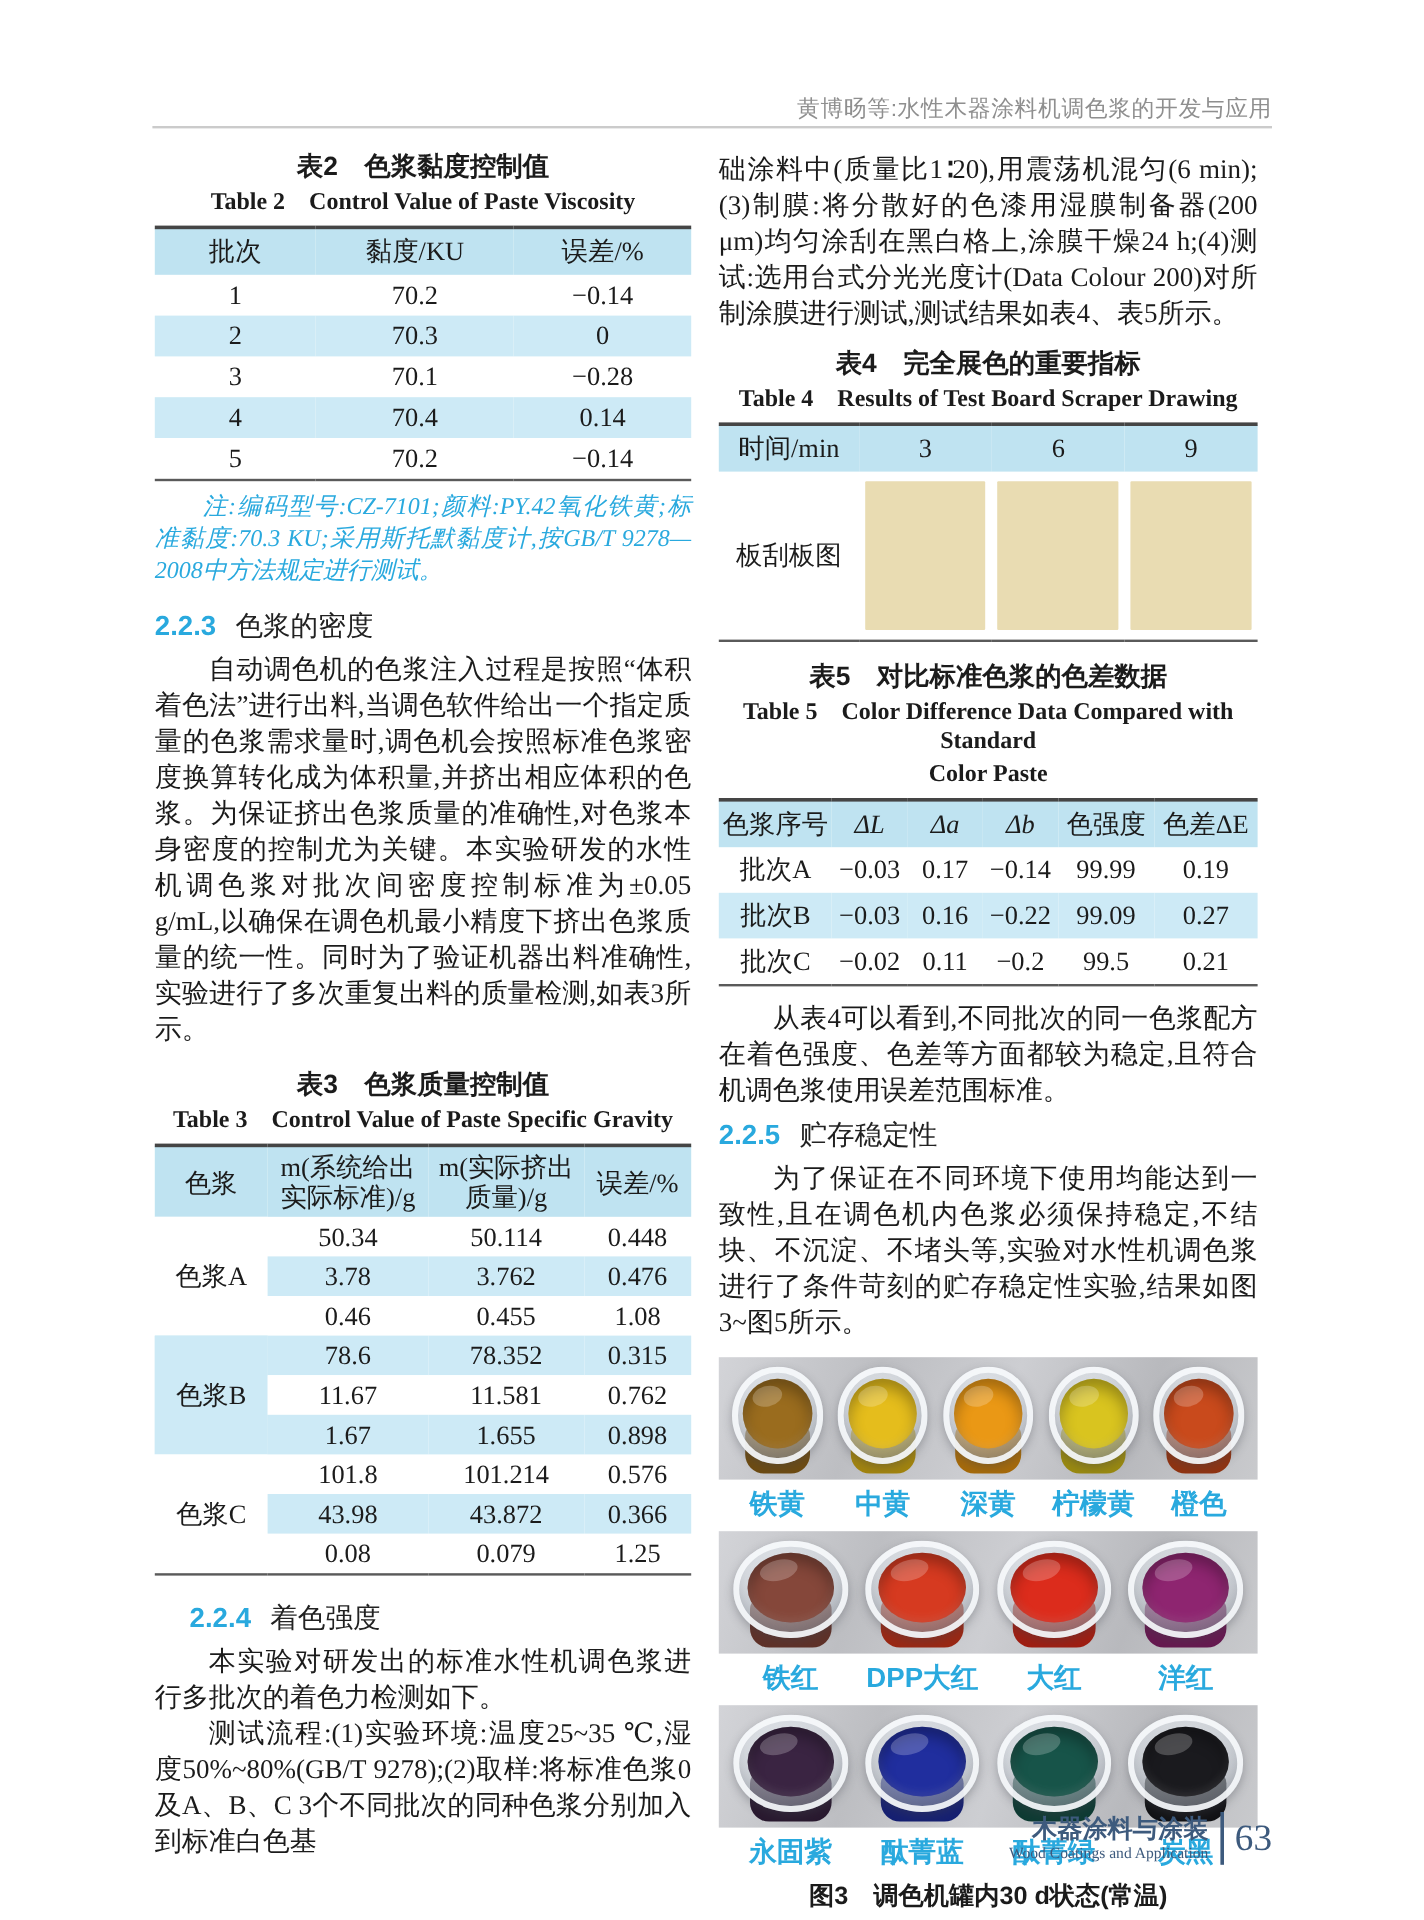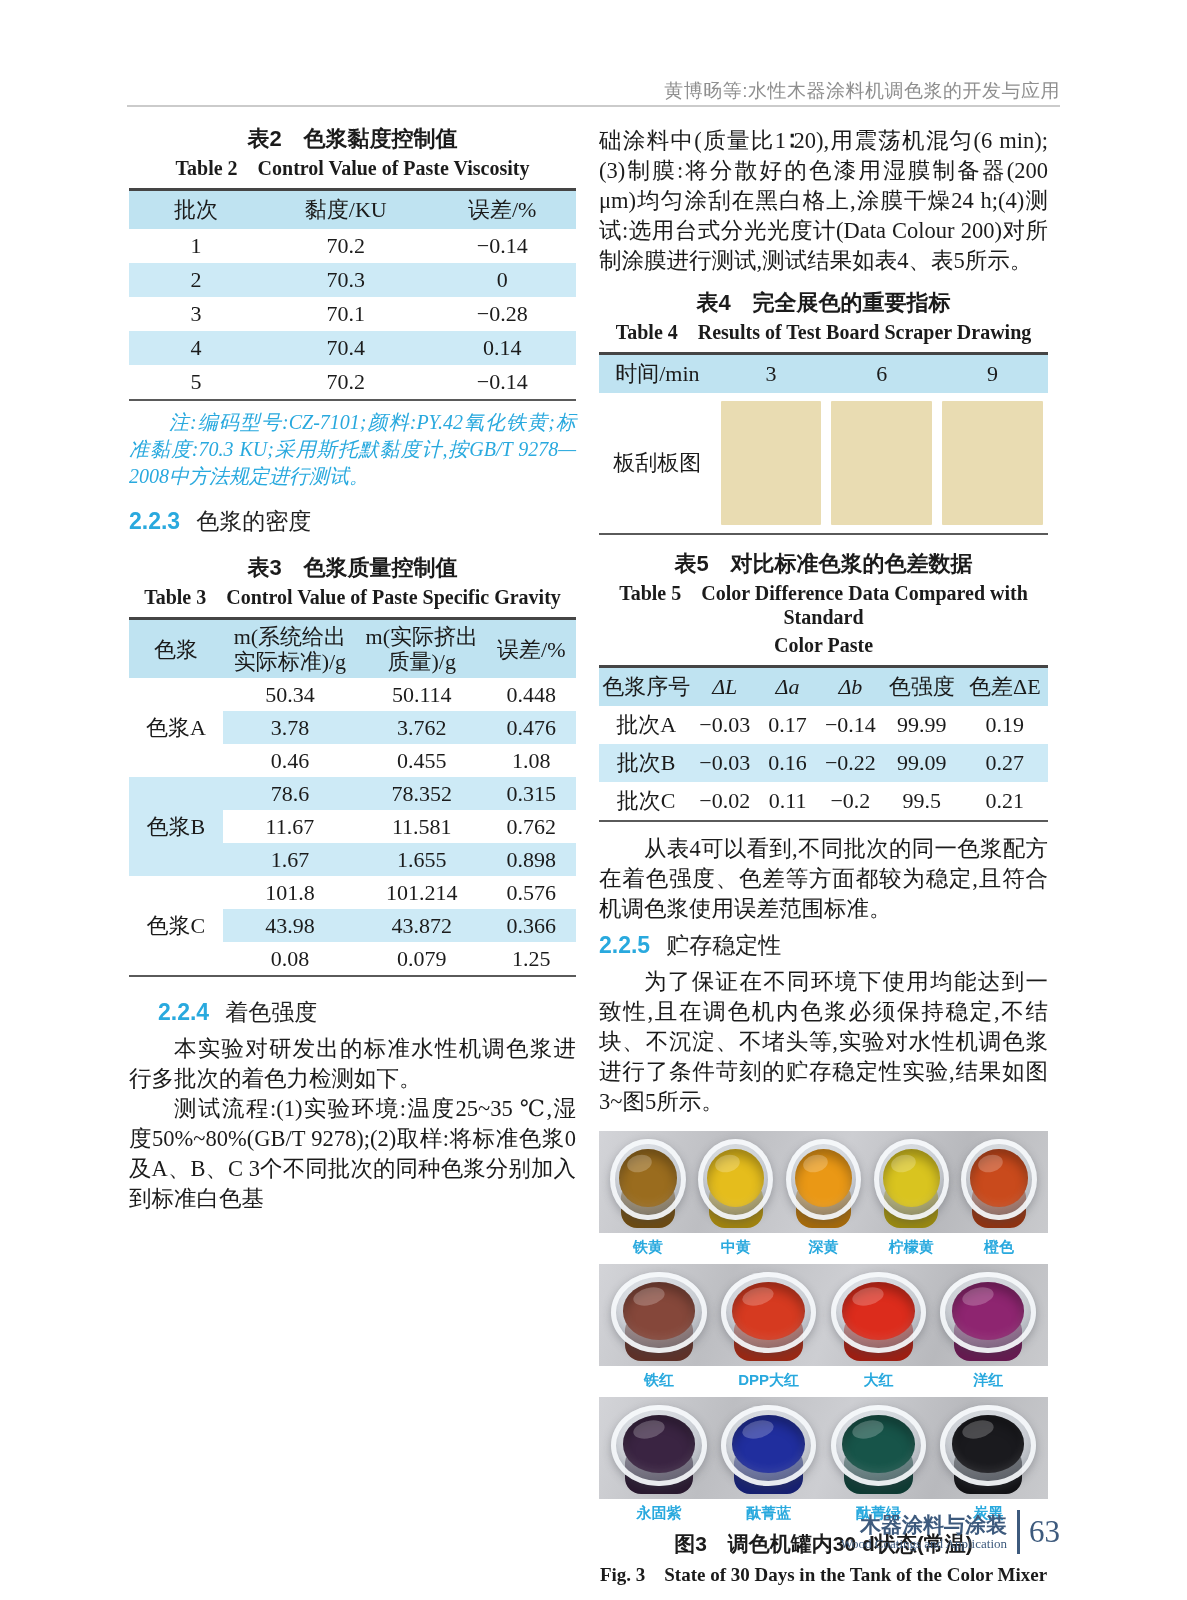--- a/index.html
+++ b/index.html
@@ -53,21 +53,21 @@
   .base{position:absolute;left:17%;right:17%;bottom:2%;height:44%;border-radius:10px 10px 16px 16px;
         filter:brightness(.7) saturate(1.05);}
   .rim{position:absolute;left:4%;right:4%;top:5%;height:85%;border-radius:50%;
        background:linear-gradient(160deg,rgba(236,241,246,.65),rgba(178,186,196,.45));
        box-shadow:inset 0 0 0 5px rgba(247,250,252,.9),inset 0 -8px 14px rgba(78,84,94,.35),0 3px 8px rgba(66,68,76,.35);}
   .paint{position:absolute;left:15%;right:15%;top:16%;height:60%;border-radius:50%;
          box-shadow:inset 0 7px 12px rgba(0,0,0,.32),inset 0 -3px 8px rgba(255,255,255,.10);}
   .paint::after{content:"";position:absolute;left:14%;top:10%;width:44%;height:30%;border-radius:50%;
                 background:rgba(255,255,255,.22);transform:rotate(-14deg);}
   .lblrow{display:flex;margin:5px 5px 7px 5px;}
-  .lblrow .slot{text-align:center;color:#29a9de;font-weight:bold;font-size:15px;
+  .lblrow .slot{text-align:center;color:#29a9de;font-weight:bold;font-size:23px;
                 font-family:"Liberation Sans","DejaVu Sans",sans-serif;margin:0;}
   .cap-cn{text-align:center;font-family:"Liberation Sans","DejaVu Sans",sans-serif;
           font-weight:bold;font-size:21px;margin-top:6px;}
   .cap-en{text-align:center;font-weight:bold;font-size:19px;line-height:25px;margin-top:4px;}
   
   .footer{position:absolute;right:127px;bottom:46px;display:flex;align-items:center;}
   .f-txt{text-align:right;color:#3d5a7d;margin-right:10px;}
   .f-cn{font-family:"Liberation Sans","DejaVu Sans",sans-serif;font-weight:bold;font-size:21px;line-height:23px;}
   .f-en{font-size:13px;line-height:16px;}
   .f-bar{width:3px;height:44px;background:#3d5a7d;margin-right:9px;}
@@ -119,20 +119,21 @@
           <td>70.2</td>
           <td>−0.14</td>
         </tr>
       </tbody>
     </table>
     <div class="note">注:编码型号:CZ-7101;颜料:PY.42氧化铁黄;标准黏度:70.3 KU;采用斯托默黏度计,按GB/T 9278—2008中方法规定进行测试。</div>
 
     <div class="sec-h">
       <span class="sec-num">2.2.3</span><span class="sec-title">色浆的密度</span>
     </div>
+    <p class="para ind">自动调色机的色浆注入过程是按照“体积着色法”进行出料,当调色软件给出一个指定质量的色浆需求量时,调色机会按照标准色浆密度换算转化成为体积量,并挤出相应体积的色浆。为保证挤出色浆质量的准确性,对色浆本身密度的控制尤为关键。本实验研发的水性机调色浆对批次间密度控制标准为±0.05 g/mL,以确保在调色机最小精度下挤出色浆质量的统一性。同时为了验证机器出料准确性,实验进行了多次重复出料的质量检测,如表3所示。</p>
 
     <div class="tbl-title-cn" style="margin-top:18px;">表3　色浆质量控制值</div>
     <div class="tbl-title-en">Table 3　Control Value of Paste Specific Gravity</div>
     <table class="t t3">
       <thead>
         <tr class="hd">
           <th>色浆</th>
           <th>m(系统给出 实际标准)/g</th>
           <th>m(实际挤出 质量)/g</th>
           <th>误差/%</th>

